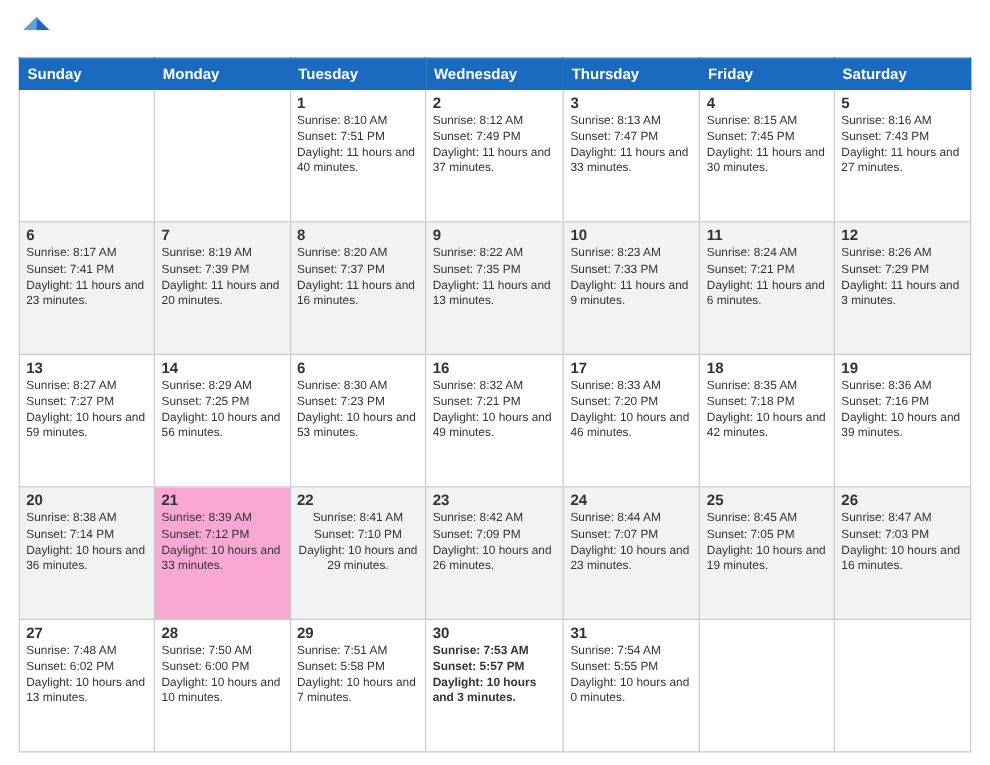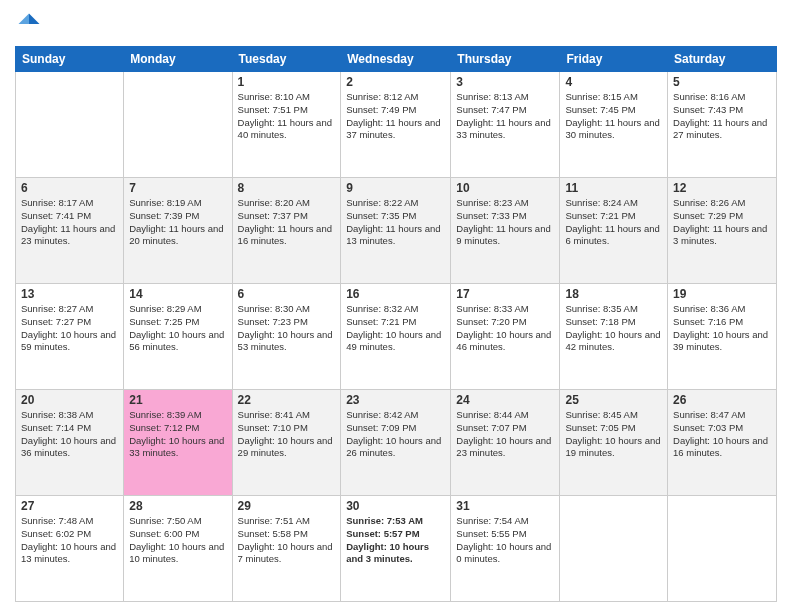--- a/index.html
+++ b/index.html
@@ -264,21 +264,21 @@
 Daylight: 10 hours and 36 minutes.</div>
           </td>
           <td style="background: #f9a8d4;">
             <span class="day-number">21</span>
             <div class="day-info" style="white-space: pre-line;">Sunrise: 8:39 AM
 Sunset: 7:12 PM
 Daylight: 10 hours and 33 minutes.</div>
           </td>
           <td style="background: rgb(242, 242, 242);">
             <span class="day-number">22</span>
-            <div class="day-info" style="white-space: pre-line;">Sunrise: 8:41 AM
+            <div class="day-info" style="white-space: pre-line; text-align: center;">Sunrise: 8:41 AM
 Sunset: 7:10 PM
 Daylight: 10 hours and 29 minutes.</div>
           </td>
           <td style="background: rgb(242, 242, 242);">
             <span class="day-number">23</span>
             <div class="day-info" style="white-space: pre-line;">Sunrise: 8:42 AM
 Sunset: 7:09 PM
 Daylight: 10 hours and 26 minutes.</div>
           </td>
           <td style="background: rgb(242, 242, 242);">

